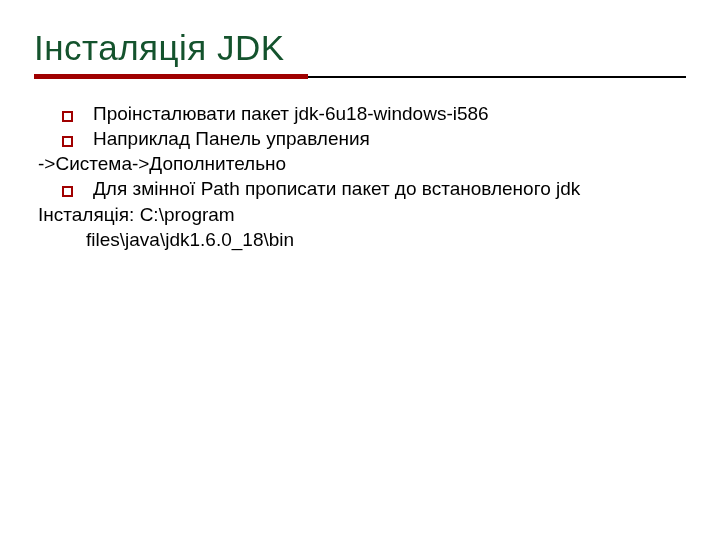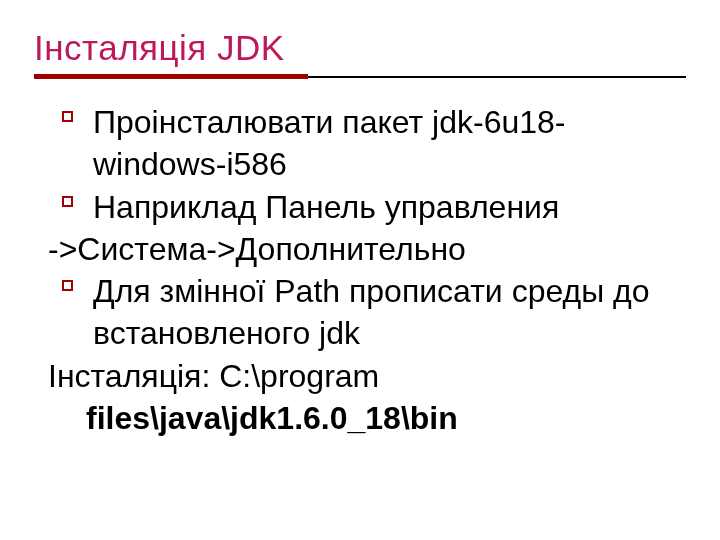--- a/index.html
+++ b/index.html
@@ -18,21 +18,21 @@
     height: 540px;
     padding: 28px 34px 28px 34px;
     position: relative;
   }
   .title-block {
     margin-bottom: 6px;
   }
   .title {
     font-size: 35px;
     line-height: 1.15;
-    color: #be185d;
+    color: #14532d;
     letter-spacing: 0.5px;
   }
   .title-underline {
     height: 5px;
     width: 100%;
     margin-top: 6px;
     display: flex;
   }
   .title-underline .bar-red {
     width: 42%;
@@ -40,21 +40,21 @@
     background: #a00000;
   }
   .title-underline .bar-black {
     flex: 1;
     height: 2px;
     background: #000;
     margin-top: 1.5px;
   }
   .content {
     margin-top: 22px;
-    font-size: 32px;
+    font-size: 19px;
     line-height: 1.32;
   }
   .item {
     display: flex;
     align-items: flex-start;
     margin-bottom: 0;
   }
   .bullet {
     width: 11px;
     height: 11px;
@@ -62,25 +62,24 @@
     border: 2px solid #a00000;
     box-sizing: border-box;
     margin-top: 10px;
     margin-left: 28px;
     margin-right: 20px;
   }
   .item-text {
     flex: 1;
   }
   .plain {
-    margin-left: 14px;
+    margin-left: 4px;
   }
   .indent-example {
     margin-left: 52px;
-    font-weight: bold;
   }
 </style>
 </head>
 <body>
 
 <div class="slide">
 
   <div class="title-block">
     <div class="title">Інсталяція JDK</div>
     <div class="title-underline">
@@ -98,21 +97,21 @@
 
     <div class="item">
       <span class="bullet"></span>
       <span class="item-text">Наприклад Панель управления</span>
     </div>
 
     <div class="plain">-&gt;Система-&gt;Дополнительно</div>
 
     <div class="item">
       <span class="bullet"></span>
-      <span class="item-text">Для змінної Path прописати среды до встановленого jdk</span>
+      <span class="item-text">Для змінної Path прописати пакет до встановленого jdk</span>
     </div>
 
     <div class="plain">Інсталяція: C:\program</div>
     <div class="indent-example">files\java\jdk1.6.0_18\bin</div>
 
   </div>
 
 </div>
 
 </body></html>

